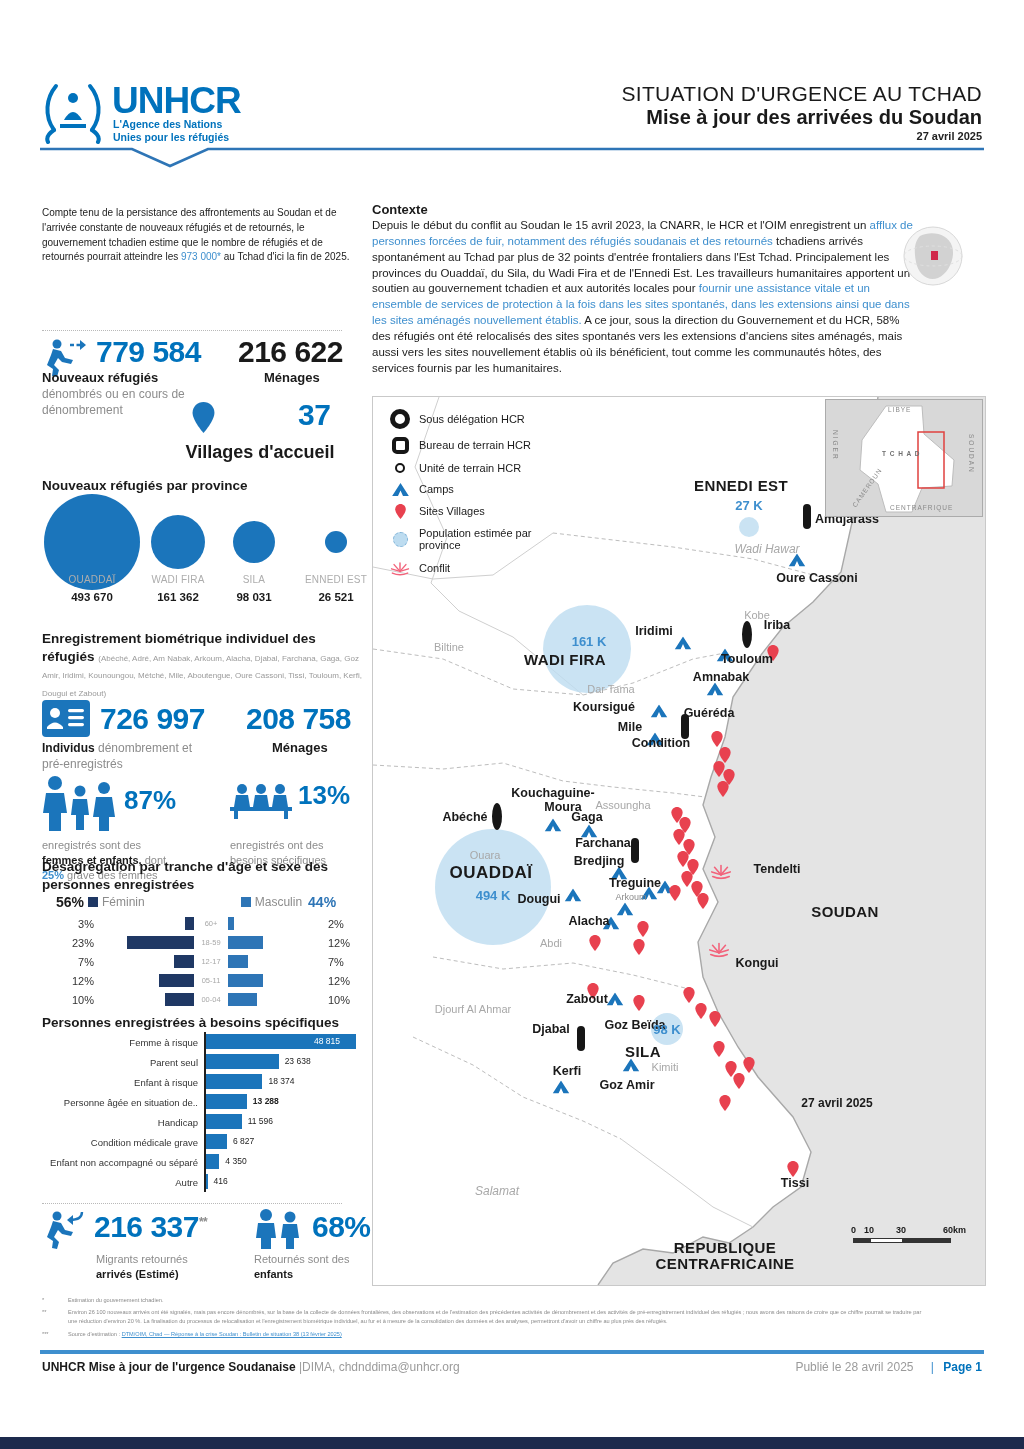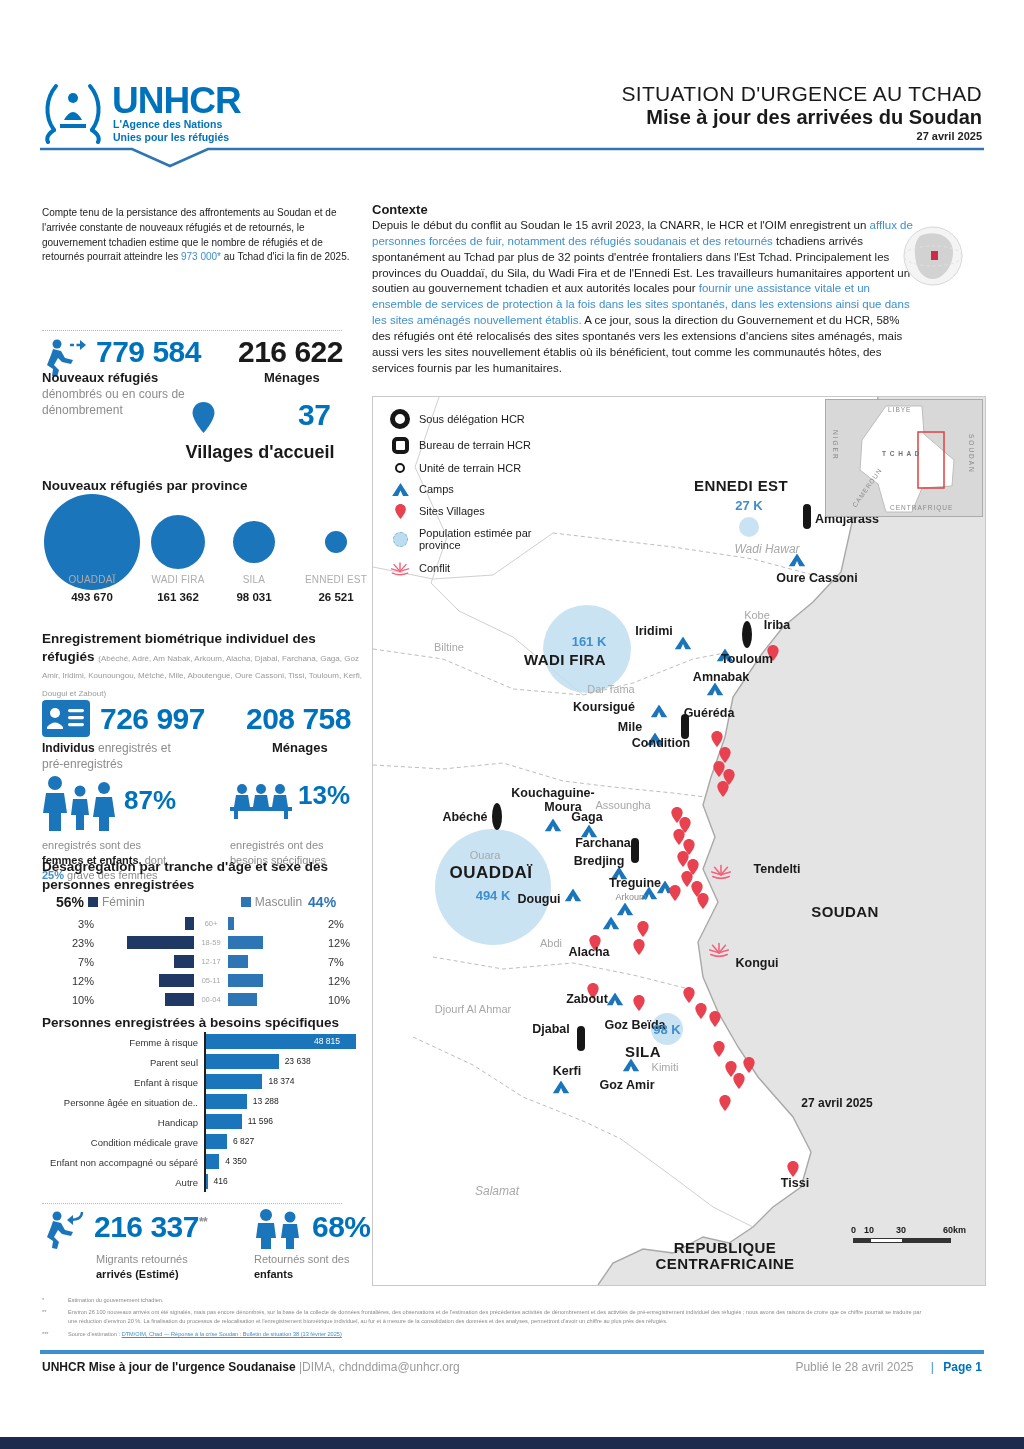--- a/index.html
+++ b/index.html
@@ -191,21 +191,21 @@
       <circle cx="13" cy="13" r="5" fill="#fff"></circle>
       <path d="M5 27 Q13 18 21 27 V29 H5 Z" fill="#fff"></path>
       <rect x="26" y="9" width="16" height="3.2" rx="1.6" fill="#fff"></rect>
       <rect x="26" y="16" width="16" height="3.2" rx="1.6" fill="#fff"></rect>
       <rect x="26" y="23" width="16" height="3.2" rx="1.6" fill="#fff"></rect>
     </svg>
   </div>
   <div class="abs bignum" style="left:100px;top:702px;">726 997</div>
   <div class="abs bignum" style="left:246px;top:702px;">208 758</div>
   <div class="abs" style="left:42px;top:740px;width:180px;font-size:12px;line-height:1.35;">
-    <span class="small-b">Individus</span><span style="color:#8c8c8c;"> enregistrés et</span><br>
+    <span class="small-b">Individus</span><span style="color:#8c8c8c;"> dénombrement et</span><br>
     <span style="color:#8c8c8c;">pré-enregistrés</span>
   </div>
   <div class="abs lbl-b" style="left:272px;top:740px;">Ménages</div>
 
   <div class="abs" style="left:42px;top:775px;">
     <svg width="76" height="58" viewBox="0 0 76 58">
       <g fill="#1B75BB">
         <circle cx="13" cy="8" r="7"></circle>
           <path d="M4 18 H22 L25 38 H19 L19 56 H7 L7 38 H1 Z"></path>
         <circle cx="38" cy="16" r="5.5"></circle>
@@ -336,21 +336,21 @@
         <div class="ncat">Enfant à risque</div>
         <div class="nwrap">
           <div class="nbar" style="width: 56.4601px;"></div>
           <div class="nval" style="left: 62.4601px;">18 374</div>
         </div>
       </div>
       <div class="n-row">
         <div class="ncat">Personne âgée en situation de..</div>
         <div class="nwrap">
           <div class="nbar" style="width: 40.8317px;"></div>
-          <div class="nval" style="left: 46.8317px;">13 288</div>
+          <div class="nval" style="left: 46.8317px; font-weight: bold;">13 288</div>
         </div>
       </div>
       <div class="n-row">
         <div class="ncat">Handicap</div>
         <div class="nwrap">
           <div class="nbar" style="width: 35.6325px;"></div>
           <div class="nval" style="left: 41.6325px;">11 596</div>
         </div>
       </div>
       <div class="n-row">
@@ -623,21 +623,21 @@
         <div class="ml t1" style="left: 92px; top: 420px;">Abéché</div>
         <div class="ml t2" style="left: 250px; top: 408px;">Assoungha</div>
         <div class="ml t1" style="left: 230px; top: 446px;">Farchana</div>
         <div class="ml t1" style="left: 226px; top: 464px;">Bredjing</div>
         <div class="ml t2" style="left: 112px; top: 458px;">Ouara</div>
         <div class="ml huge" style="left: 118px; top: 476px;">OUADDAÏ</div>
         <div class="ml popn" style="left: 120px; top: 498px;">494 K</div>
         <div class="ml t1" style="left: 262px; top: 486px;">Treguine</div>
         <div class="ml sm" style="left: 258px; top: 500px;">Arkoum</div>
         <div class="ml t1" style="left: 166px; top: 502px;">Dougui</div>
-        <div class="ml t1" style="left: 216px; top: 555px;">Alacha</div>
+        <div class="ml t1" style="left: 216px; top: 524px;">Alacha</div>
         <div class="ml t1" style="left: 404px; top: 472px;">Tendelti</div>
         <div class="ml t2" style="left: 178px; top: 546px;">Abdi</div>
         <div class="ml big" style="left: 472px; top: 514px;">SOUDAN</div>
         <div class="ml t1" style="left: 384px; top: 566px;">Kongui</div>
         <div class="ml t1" style="left: 214px; top: 602px;">Zabout</div>
         <div class="ml t2" style="left: 100px; top: 612px;">Djourf Al Ahmar</div>
         <div class="ml t1" style="left: 178px; top: 632px;">Djabal</div>
         <div class="ml t1" style="left: 262px; top: 628px;">Goz Beïda</div>
         <div class="ml popn" style="left: 294px; top: 632px;">98 K</div>
         <div class="ml big" style="left: 270px; top: 654px;">SILA</div>

